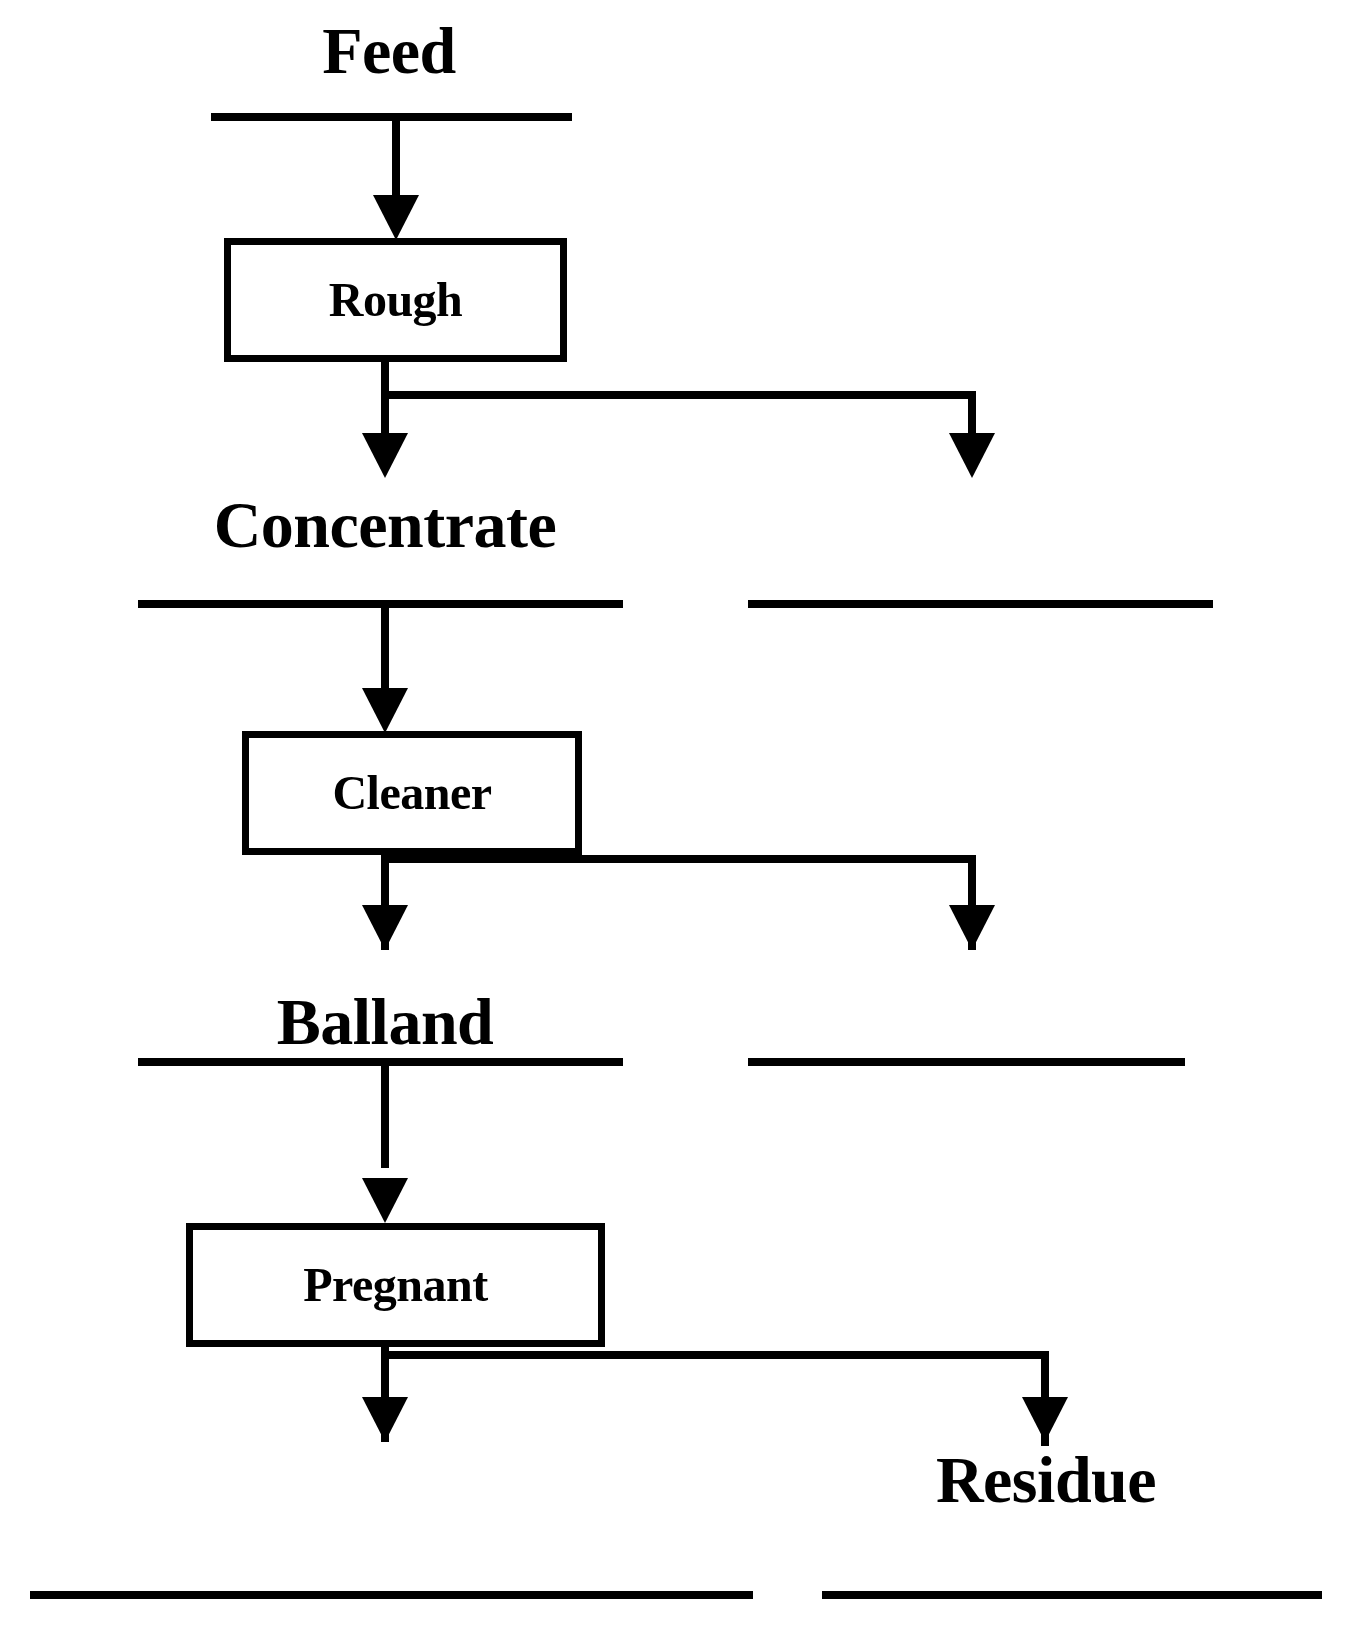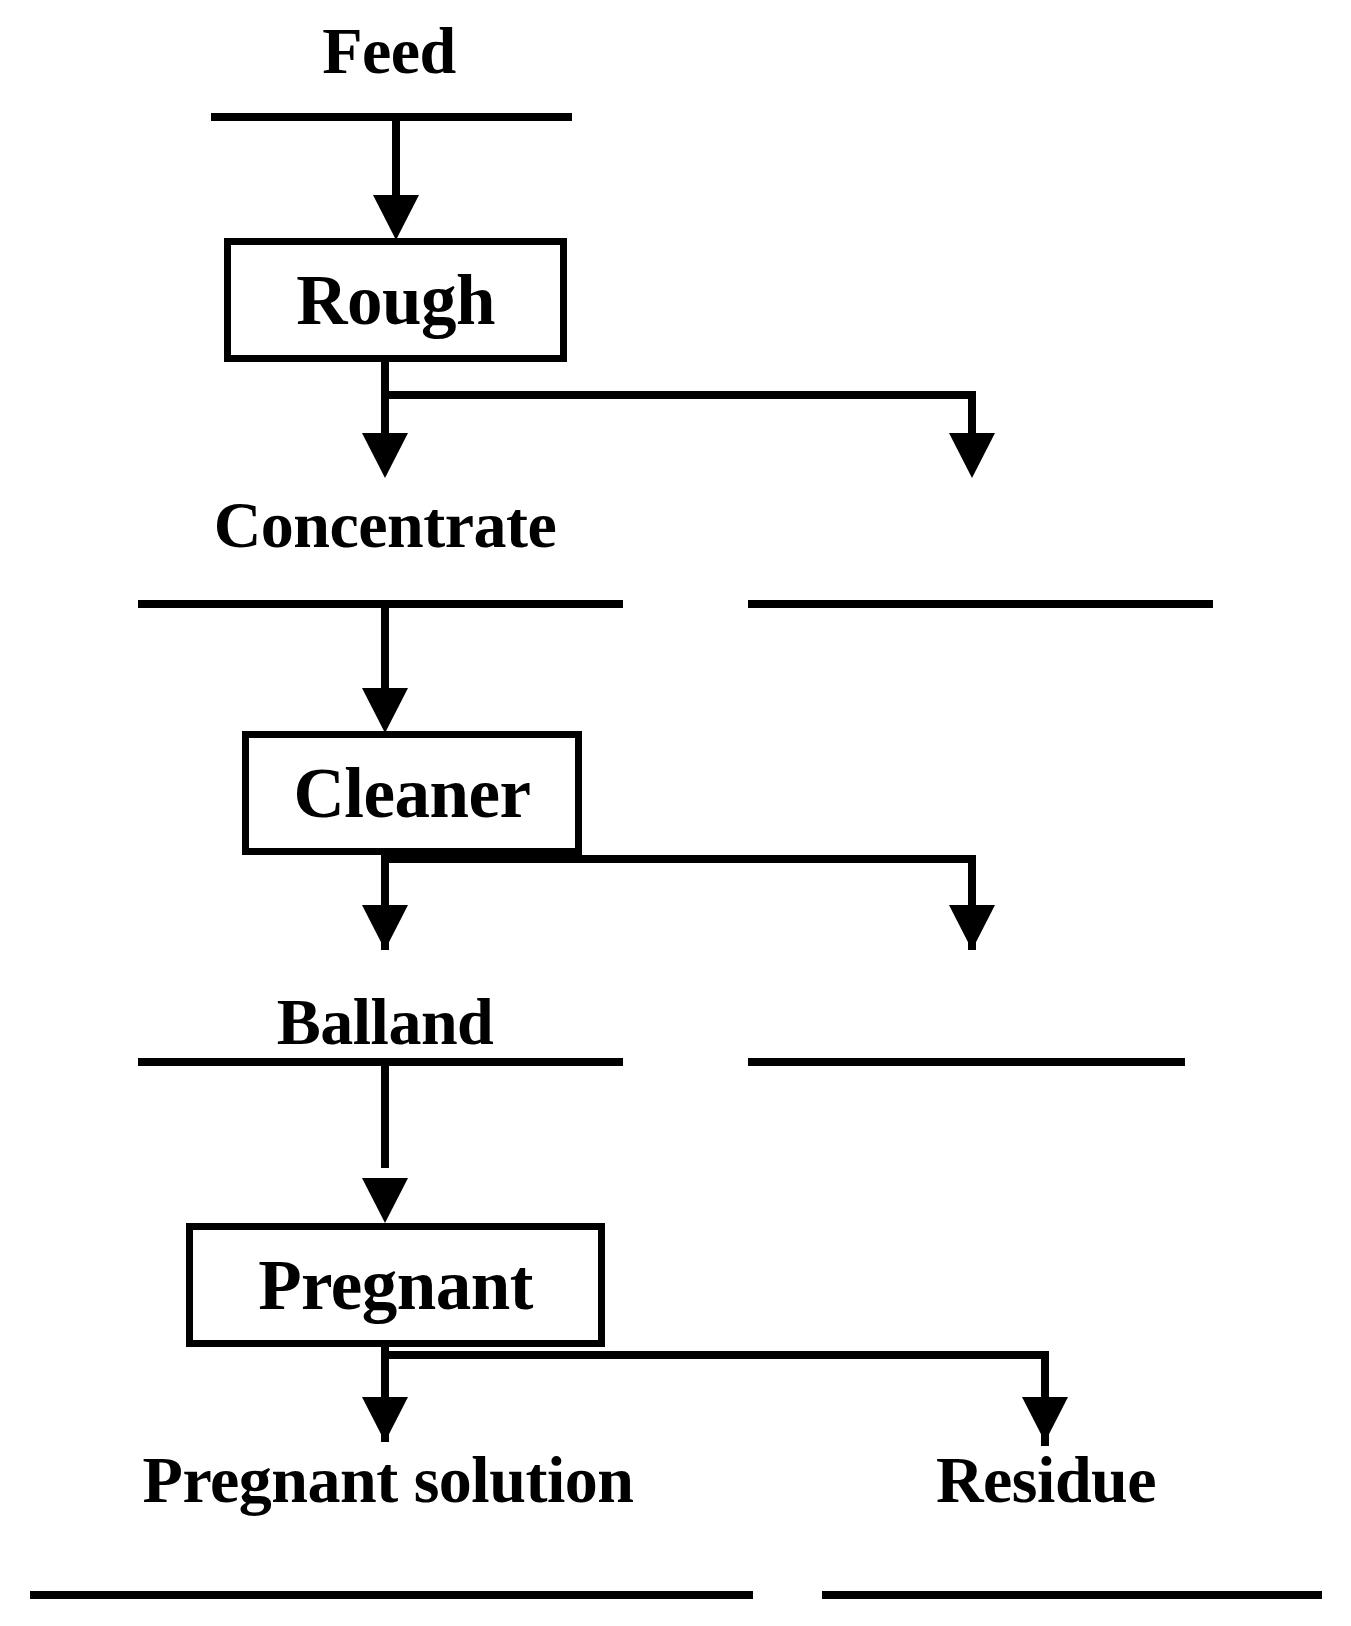--- a/index.html
+++ b/index.html
@@ -26,21 +26,21 @@
     white-space: nowrap;
     text-align: center;
     line-height: 1.0;
     letter-spacing: -0.5px;
   }
   .stream-label {
     font-size: 66px;
     transform: translateX(-50%);
   }
   .box-label {
-    font-size: 71px;
+    font-size: 48px;
     width: 100%;
     left: 0;
     text-align: center;
   }
 
   
   .box {
     position: absolute;
     box-sizing: border-box;
     border: 7px solid #000000;
@@ -131,19 +131,18 @@
     <div class="label box-label" style="position:relative;">Pregnant</div>
   </div>
 
   <div class="vline" style="left:381px; top:1347px; height:95px;"></div>
   <div class="arrowhead" style="left:385px; top:1397px;"></div>
 
   <div class="hline" style="left:381px; top:1351px; width:668px;"></div>
   <div class="vline" style="left:1041px; top:1351px; height:95px;"></div>
   <div class="arrowhead" style="left:1045px; top:1397px;"></div>
 
-  <div class="label stream-label" style="left:388px; top:1447px;">Pregnant solution</div>
   <div class="rule" style="left:30px; top:1591px; width:723px;"></div>
 
   <div class="label stream-label" style="left:1046px; top:1447px;">Residue</div>
   <div class="rule" style="left:822px; top:1591px; width:500px;"></div>
 
 </div>
 
 </body></html>

